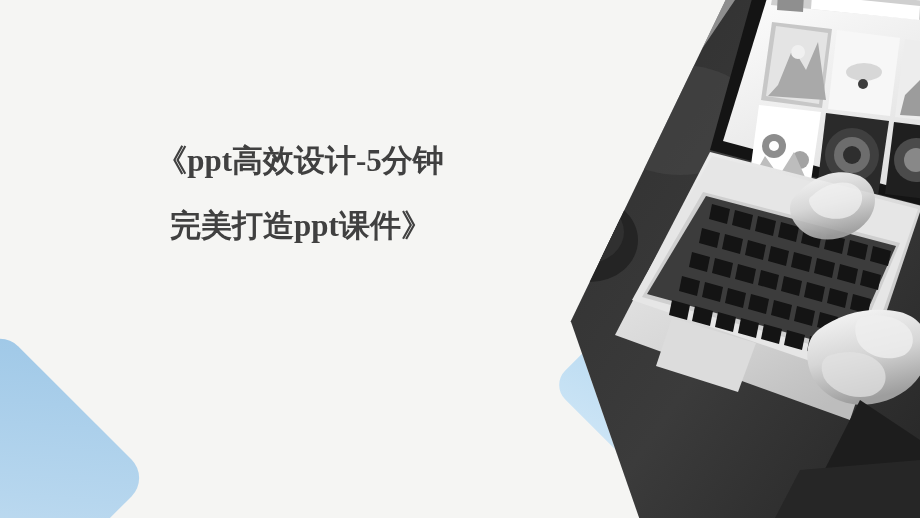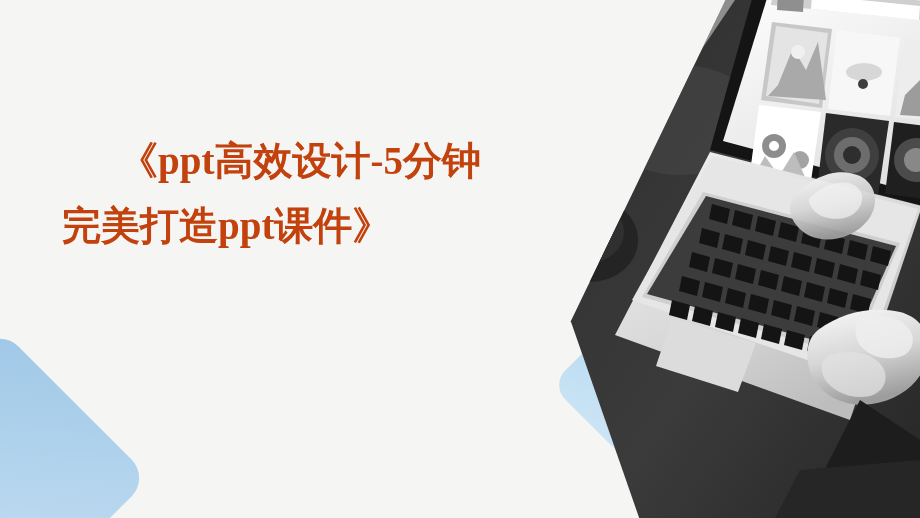--- a/index.html
+++ b/index.html
@@ -81,30 +81,30 @@
   }
 
   
   .title-block {
     position: absolute;
     left: 60px;
     top: 128px;
     width: 480px;
   }
   .title-line {
-    color: #c2410c;
-    font-size: 39px;
+    color: #404040;
+    font-size: 31px;
     font-weight: 700;
     line-height: 65px;
     letter-spacing: 0px;
     white-space: nowrap;
     font-family: "Liberation Serif", "DejaVu Serif", serif;
   }
   .title-line-1 { text-align: center; }
-  .title-line-2 { text-align: left; padding-left: 2px; }
+  .title-line-2 { text-align: center; padding-left: 2px; }
 </style>
 </head>
 <body>
 
 <div id="slide">
 
   <div class="bg-layer">
     <div class="diamond diamond-bl"></div>
     <div class="diamond diamond-mid"></div>
     <div class="diamond diamond-br"></div>

